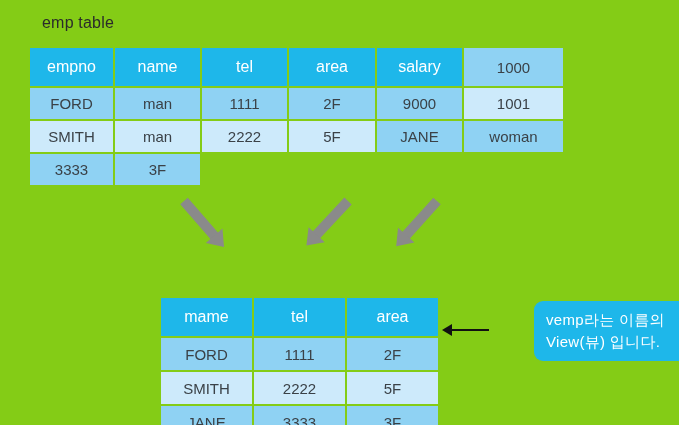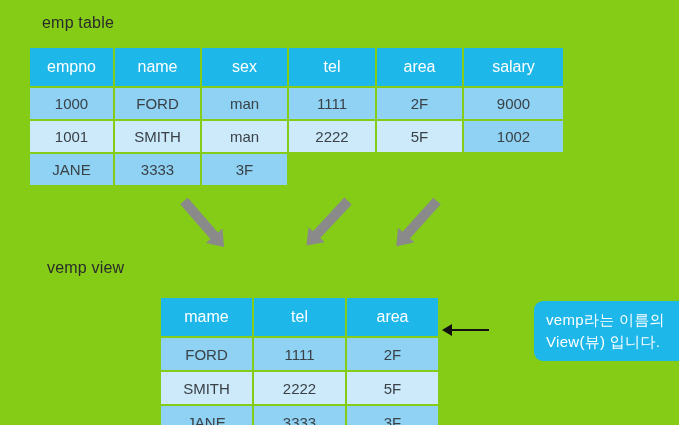--- a/index.html
+++ b/index.html
@@ -63,58 +63,56 @@
 </head>
 <body>
 
 <div id="canvas">
 
   <div class="diagram-title" style="left:42px;top:14px;">emp table</div>
 
   <div class="tbl" style="left:30px;top:48px;grid-template-columns:83px 85px 85px 86px 85px 99px;grid-template-rows:38px 31px 31px 31px;">
     <div class="cell hcell">empno</div>
     <div class="cell hcell">name</div>
-    <div class="cell hcell">sex</div>
     <div class="cell hcell">tel</div>
     <div class="cell hcell">area</div>
     <div class="cell hcell">salary</div>
 
     <div class="cell r-med">1000</div>
     <div class="cell r-med">FORD</div>
     <div class="cell r-med">man</div>
     <div class="cell r-med">1111</div>
     <div class="cell r-med">2F</div>
     <div class="cell r-med">9000</div>
 
     <div class="cell r-light">1001</div>
     <div class="cell r-light">SMITH</div>
     <div class="cell r-light">man</div>
     <div class="cell r-light">2222</div>
     <div class="cell r-light">5F</div>
 
-    <div class="cell r-med">1002</div>
     <div class="cell r-med">JANE</div>
+    <div class="cell r-med">woman</div>
     <div class="cell r-med">3333</div>
     <div class="cell r-med">3F</div>
   </div>
 
   <div class="g-arrow" style="left:184px;top:201px;transform:rotate(49deg);">
     <div class="shaft"></div>
     <div class="head"></div>
   </div>
   <div class="g-arrow" style="left:348px;top:201px;transform:rotate(133deg);">
     <div class="shaft"></div>
     <div class="head"></div>
   </div>
   <div class="g-arrow" style="left:437px;top:201px;transform:rotate(132deg);">
     <div class="shaft"></div>
     <div class="head"></div>
   </div>
 
-  <div class="diagram-title" style="left:47px;top:259px;">vemp view</div>
 
   <div class="tbl" style="left:161px;top:257px;grid-template-columns:91px 91px 91px;grid-template-rows:38px 32px 32px 32px;margin-top:41px;">
     <div class="cell hcell">mame</div>
     <div class="cell hcell">tel</div>
     <div class="cell hcell">area</div>
 
     <div class="cell r-med">FORD</div>
     <div class="cell r-med">1111</div>
     <div class="cell r-med">2F</div>
 

